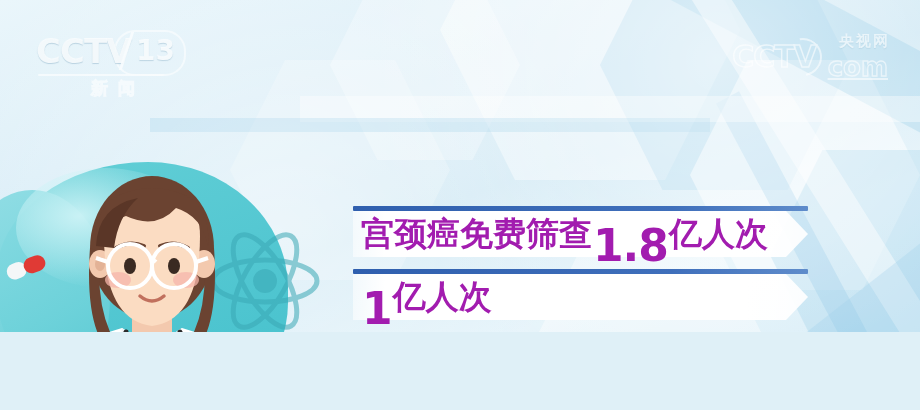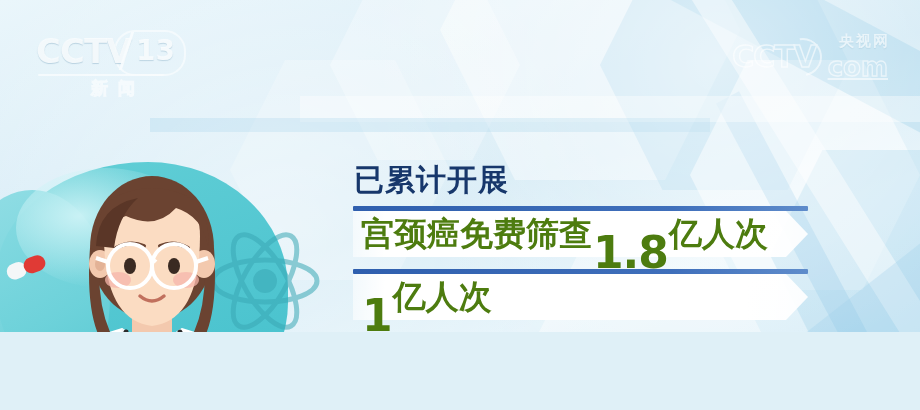--- a/index.html
+++ b/index.html
@@ -121,27 +121,27 @@
     border-radius:1px;
   }
   .banner .panel{
     position:absolute;left:0;top:5px;height:46px;
     background:linear-gradient(90deg,rgba(255,255,255,.55) 0%,#ffffff 7%,#ffffff 86%,rgba(255,255,255,.92) 100%);
     clip-path:polygon(0 0, calc(100% - 22px) 0, 100% 50%, calc(100% - 22px) 100%, 0 100%);
   }
   .banner .txt{
     position:absolute;left:8px;top:5px;height:46px;
     display:flex;align-items:center;white-space:nowrap;
-    color:#4d7c0f;
+    color:#a21caf;
     font:700 33px/46px "DejaVu Sans","Liberation Sans",sans-serif;
     letter-spacing:0px;
   }
   .banner .big{
     font:700 44px/44px "DejaVu Sans","Liberation Sans",sans-serif;
-    letter-spacing:-1px;position:relative;top:19px;padding:0 1px;text-decoration:underline;
+    letter-spacing:-1px;position:relative;top:12px;padding:0 1px;
   }
 </style>
 </head>
 <body>
 
 <div id="stage">
 
   <div class="bg-base"></div>
 
   <div class="hexlayer">
@@ -254,21 +254,20 @@
 
       <g fill="none" stroke="#2b2b2b" stroke-width="5" stroke-linecap="round">
         <path d="M74 156 Q62 196 76 222"></path>
         <path d="M128 156 Q142 196 130 222"></path>
       </g>
       <circle cx="76" cy="228" r="12" fill="#2b2b2b"></circle>
       <circle cx="133" cy="228" r="12" fill="#9aa3a8"></circle>
     </svg>
   </div>
 
-  <div class="headline">已累计开展</div>
 
   <div class="banner" style="left:353px;top:206px;width:455px;">
     <div class="topline" style="width:455px;"></div>
     <div class="panel" style="width:455px;"></div>
     <div class="txt">
       <span>宫颈癌免费筛查</span>
         <span class="big">1.8</span>
         <span>亿人次</span>
     </div>
   </div>

